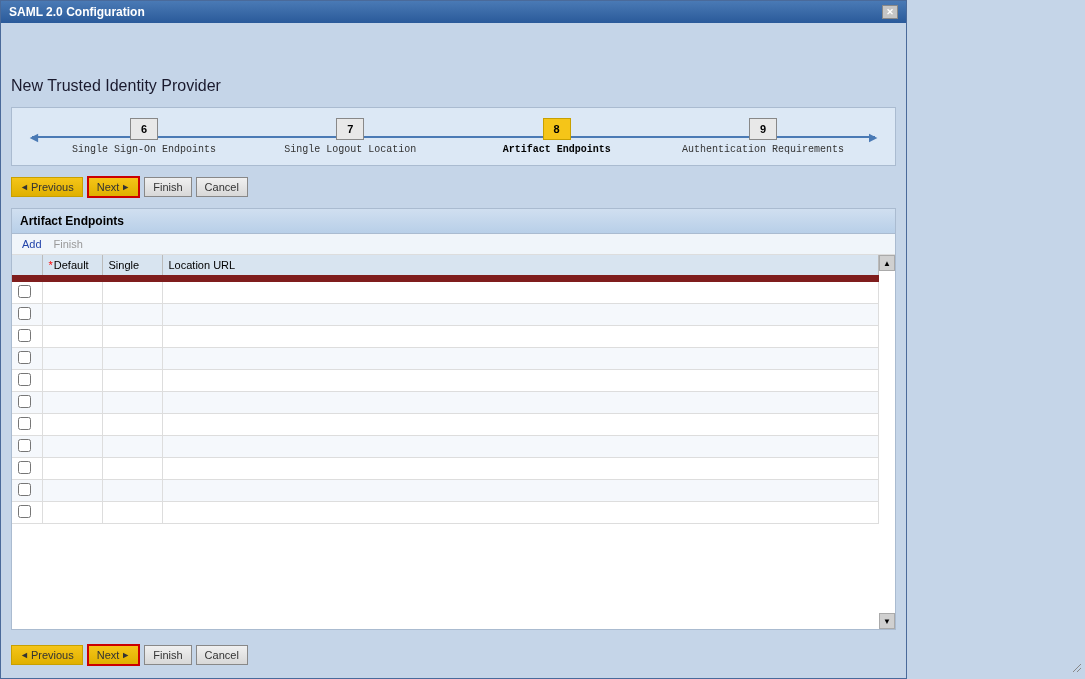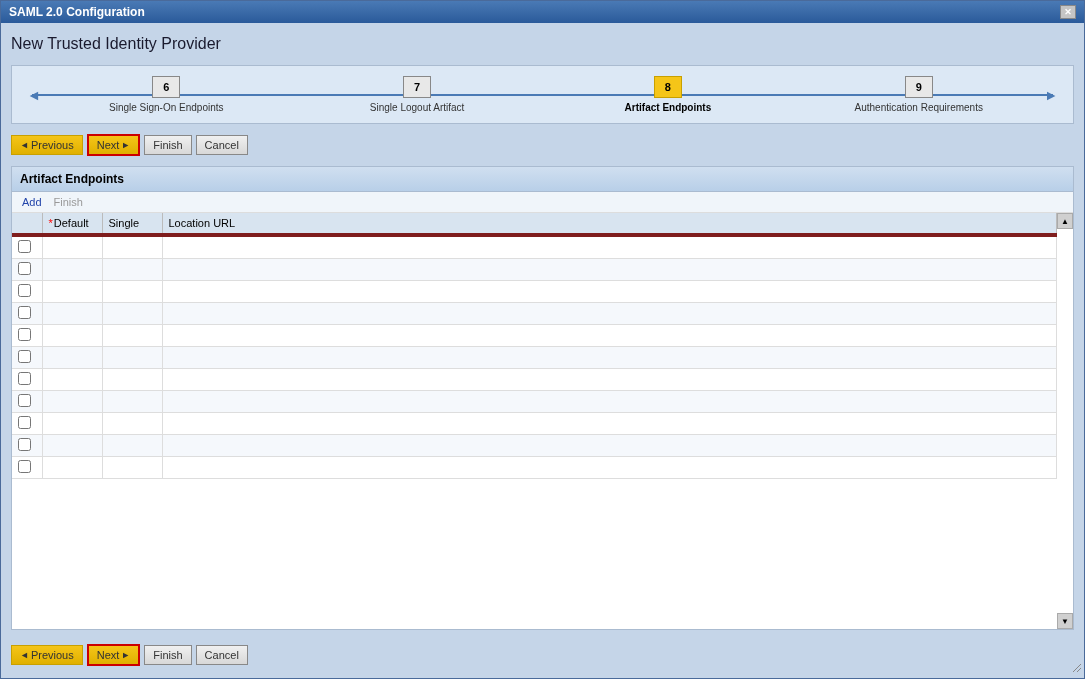--- a/index.html
+++ b/index.html
@@ -6,26 +6,27 @@
     body {
       font-family: Arial, sans-serif;
       font-size: 12px;
       background: #c5d5e8;
       width: 1085px;
       height: 679px;
       overflow: hidden;
     }
 
     .window {
-      width: 1085px;
+      width: 907px;
       height: 679px;
       background: #c5d5e8;
       border: 1px solid #4a6a9a;
       display: flex;
       flex-direction: column;
+      gap: 42px;
     }
 
     .title-bar {
       background: linear-gradient(to bottom, #4a7ab5, #2a5a9a);
       color: white;
       padding: 4px 8px;
       font-size: 12px;
       font-weight: bold;
       display: flex;
       align-items: center;
@@ -122,20 +123,21 @@
     .wizard-step-number.active {
       background: #f5c518;
       border: 1px solid #c8a000;
     }
 
     .wizard-step-label {
       font-size: 10px;
       text-align: right;
       color: #333;
       white-space: nowrap;
+      font-family: Liberation Mono, monospace;
     }
 
     .wizard-step-label.active {
       font-weight: bold;
       color: #000;
     }
 
     .nav-arrow {
       font-size: 14px;
       color: #4a7ab5;
@@ -239,21 +241,21 @@
     }
 
     .data-table thead tr {
       background: #d8e4f0;
     }
 
     .data-table th {
       text-align: left;
       padding: 4px 6px;
       border-right: 1px solid #bbb;
-      border-bottom: 4px solid #7f1d1d;
+      border-bottom: 7px solid #7f1d1d;
       font-weight: normal;
     }
 
     .data-table th.required::before {
       content: '*';
       color: red;
       margin-right: 1px;
     }
 
     .data-table td {
@@ -331,21 +333,21 @@
       <div class="wizard-steps">
         <div class="nav-arrow">◄</div>
 
         <div class="wizard-step">
           <div class="wizard-step-number">6</div>
           <div class="wizard-step-label">Single Sign-On Endpoints</div>
         </div>
 
         <div class="wizard-step">
           <div class="wizard-step-number">7</div>
-          <div class="wizard-step-label">Single Logout Artifact</div>
+          <div class="wizard-step-label">Single Logout Location</div>
         </div>
 
         <div class="wizard-step">
           <div class="wizard-step-number active">8</div>
           <div class="wizard-step-label active">Artifact Endpoints</div>
         </div>
 
         <div class="wizard-step">
           <div class="wizard-step-number">9</div>
           <div class="wizard-step-label">Authentication Requirements</div>

